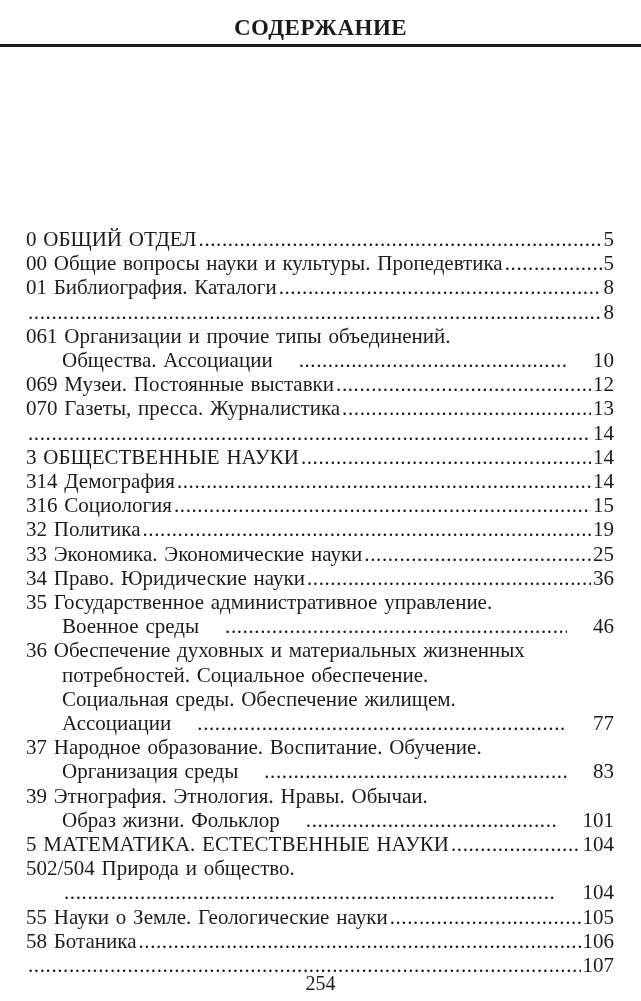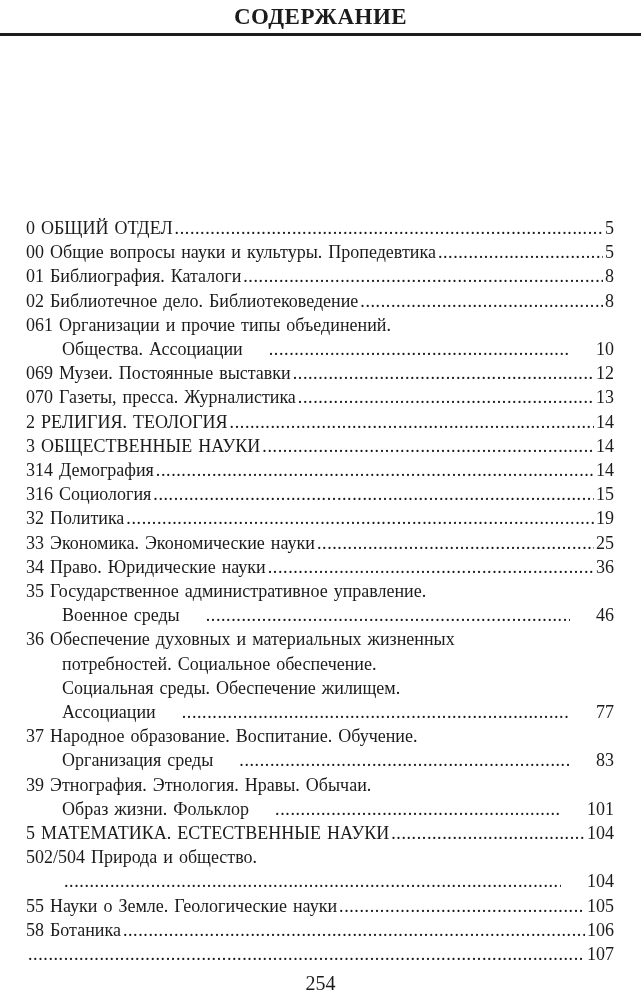--- a/index.html
+++ b/index.html
@@ -11,42 +11,42 @@
     position: relative;
     width: 641px;
     height: 1001px;
     background: #ffffff;
     color: #1b1b1b;
     font-family: "Liberation Serif", "DejaVu Serif", serif;
     overflow: hidden;
     box-sizing: border-box;
   }
   .doc-header {
-    padding-top: 3px;
+    padding-top: 14px;
   }
   .doc-title {
     margin: 0;
     text-align: center;
     font-size: 23px;
     font-weight: bold;
     line-height: 27px;
     letter-spacing: 0.5px;
   }
   .header-rule {
     height: 3px;
     background: #1c1c1c;
     margin-top: 3px;
   }
   .toc {
     margin: 180px 27px 0 26px;
   }
   .line {
     display: flex;
     align-items: baseline;
-    font-size: 18px;
+    font-size: 21px;
     line-height: 24.2px;
     overflow: hidden;
     white-space: nowrap;
   }
   .line.indent {
     padding-left: 36px;
     gap: 24px;
   }
   .text {
     white-space: nowrap;
@@ -95,21 +95,20 @@
         <span class="text">00 Общие вопросы науки и культуры. Пропедевтика</span>
         <span class="leader">............................................................................................................................................................................................................................................................................................................</span>
         <span class="pagenum">5</span>
       </div>
       <div class="line">
         <span class="text">01 Библиография. Каталоги</span>
         <span class="leader">............................................................................................................................................................................................................................................................................................................</span>
         <span class="pagenum">8</span>
       </div>
       <div class="line">
-        <span class="text">02 Библиотечное дело. Библиотековедение</span>
         <span class="leader">............................................................................................................................................................................................................................................................................................................</span>
         <span class="pagenum">8</span>
       </div>
       <div class="line">
         <span class="text">061 Организации и прочие типы объединений.</span>
       </div>
       <div class="line indent">
         <span class="text">Общества. Ассоциации</span>
         <span class="leader">............................................................................................................................................................................................................................................................................................................</span>
         <span class="pagenum">10</span>
@@ -118,21 +117,20 @@
         <span class="text">069 Музеи. Постоянные выставки</span>
         <span class="leader">............................................................................................................................................................................................................................................................................................................</span>
         <span class="pagenum">12</span>
       </div>
       <div class="line">
         <span class="text">070 Газеты, пресса. Журналистика</span>
         <span class="leader">............................................................................................................................................................................................................................................................................................................</span>
         <span class="pagenum">13</span>
       </div>
       <div class="line">
-        <span class="text">2 РЕЛИГИЯ. ТЕОЛОГИЯ</span>
         <span class="leader">............................................................................................................................................................................................................................................................................................................</span>
         <span class="pagenum">14</span>
       </div>
       <div class="line">
         <span class="text">3 ОБЩЕСТВЕННЫЕ НАУКИ</span>
         <span class="leader">............................................................................................................................................................................................................................................................................................................</span>
         <span class="pagenum">14</span>
       </div>
       <div class="line">
         <span class="text">314 Демография</span>

